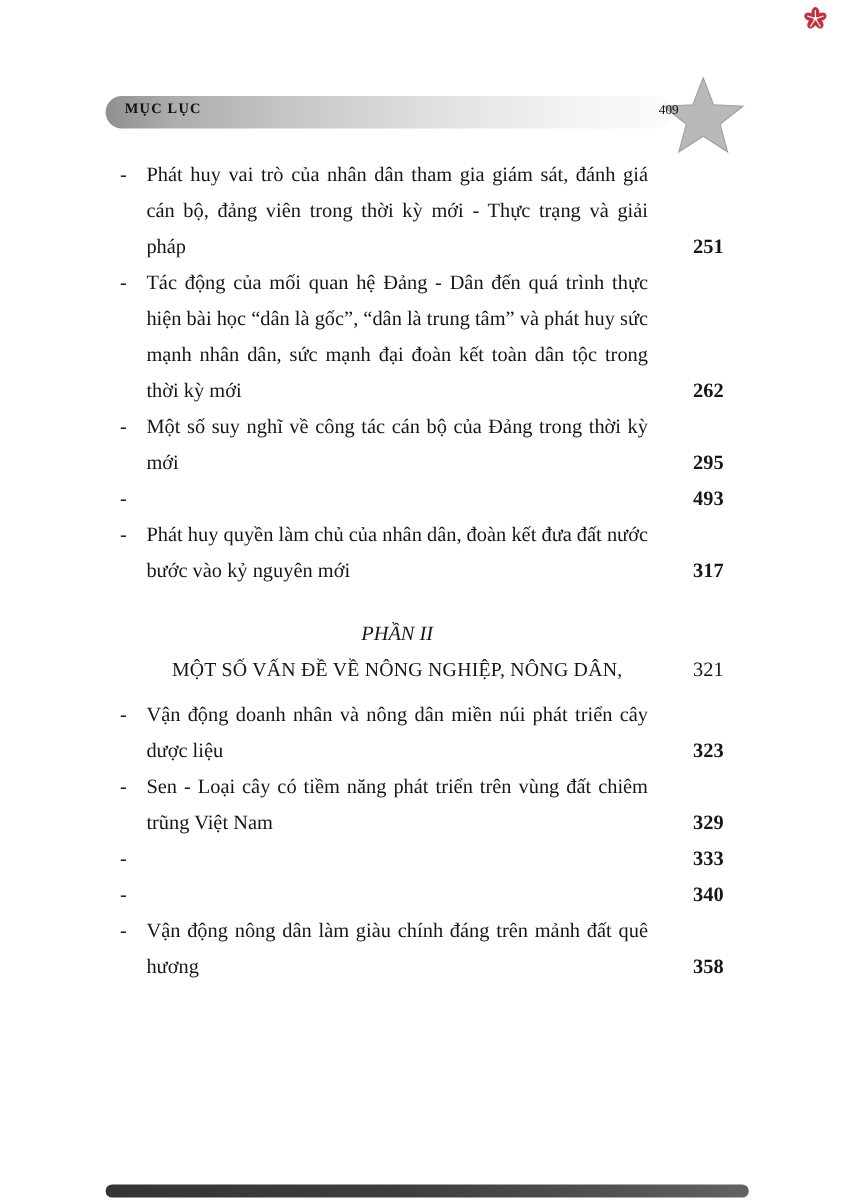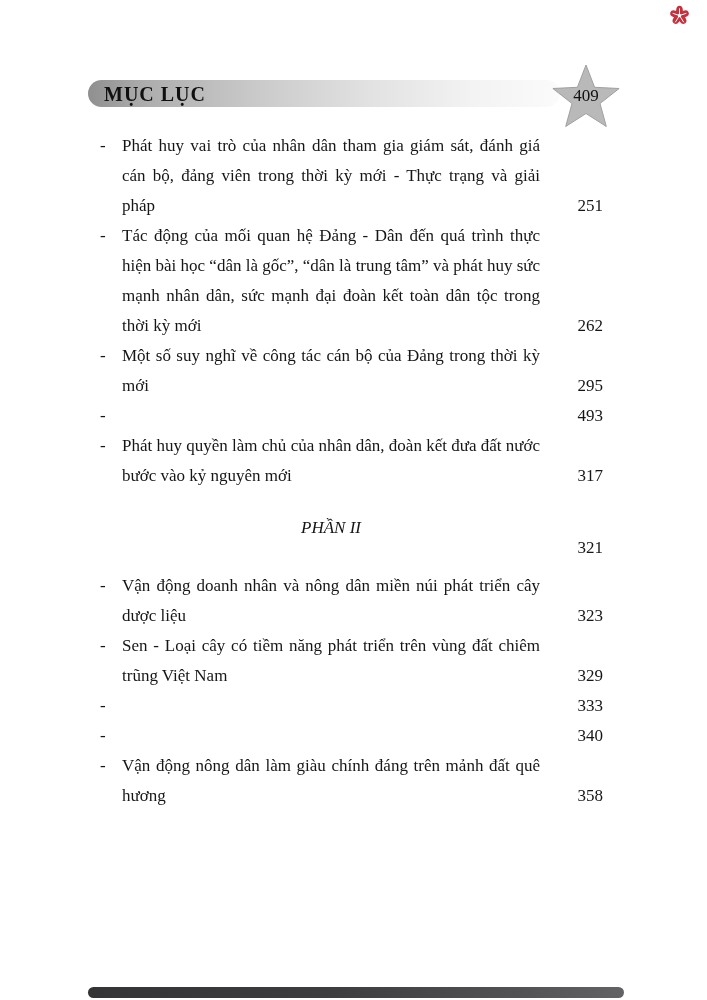--- a/index.html
+++ b/index.html
@@ -23,41 +23,41 @@
   }
   
   .header-bar{
     position:absolute; left:88px; top:80px;
     width:472px; height:27px;
     border-radius:14px;
     background:linear-gradient(to right,#8f8f8f 0%,#adadad 12%,#c9c9c9 35%,#e2e2e2 60%,#f3f3f3 82%,#fbfbfb 100%);
   }
   .header-title{
     position:absolute; left:16px; top:3px;
-    font-size:20px; font-weight:bold; letter-spacing:1px;
+    font-size:12px; font-weight:bold; letter-spacing:1px;
     color:#101010;
   }
   .page-star{
     position:absolute; left:549px; top:64px;
     width:74px; height:66px;
   }
   .page-star svg{position:absolute;left:0;top:0;width:74px;height:66px;}
   .star-number{
     position:absolute; left:0; top:22px; width:74px;
-    text-align:center; font-size:17px; color:#101010;
+    text-align:left; font-size:11px; color:#101010;
   }
   
   .toc{
     position:absolute; left:100px; top:131px; width:503px;
     font-size:17px; line-height:30px;
   }
   .toc-entry{display:flex;}
   .entry-dash{width:22px; flex:none;}
   .entry-text{width:418px; flex:none; text-align:justify;}
-  .entry-page{flex:1; text-align:right; align-self:flex-end;}
+  .entry-page{flex:1; text-align:right; align-self:flex-end;font-weight:bold;}
   
   .section{display:flex; margin-top:22px; margin-bottom:8px;}
   .section-spacer{width:22px; flex:none;}
   .section-body{width:418px; flex:none; text-align:center;}
   .section-part{font-style:italic; font-size:17px;}
   .section-title{font-size:16.5px; white-space:nowrap; letter-spacing:.2px;}
   .section-page{flex:1; text-align:right; align-self:flex-end;margin-top:20px;}
   
   .footer-bar{
     position:absolute; left:88px; top:987px;
@@ -130,20 +130,21 @@
         <span class="entry-dash">-</span>
         <span class="entry-text">Phát huy quyền làm chủ của nhân dân, đoàn kết đưa đất nước bước vào kỷ nguyên mới</span>
         <span class="entry-page">317</span>
       </div>
     </div>
 
   <div class="section">
     <span class="section-spacer"></span>
     <span class="section-body">
       <div class="section-part">PHẦN II</div>
+      <div class="section-title">MỘT SỐ VẤN ĐỀ VỀ NÔNG NGHIỆP, NÔNG DÂN,</div>
     </span>
     <span class="section-page">321</span>
   </div>
 
   <div>
 
       <div class="toc-entry">
         <span class="entry-dash">-</span>
         <span class="entry-text">Vận động doanh nhân và nông dân miền núi phát triển cây dược liệu</span>
         <span class="entry-page">323</span>

